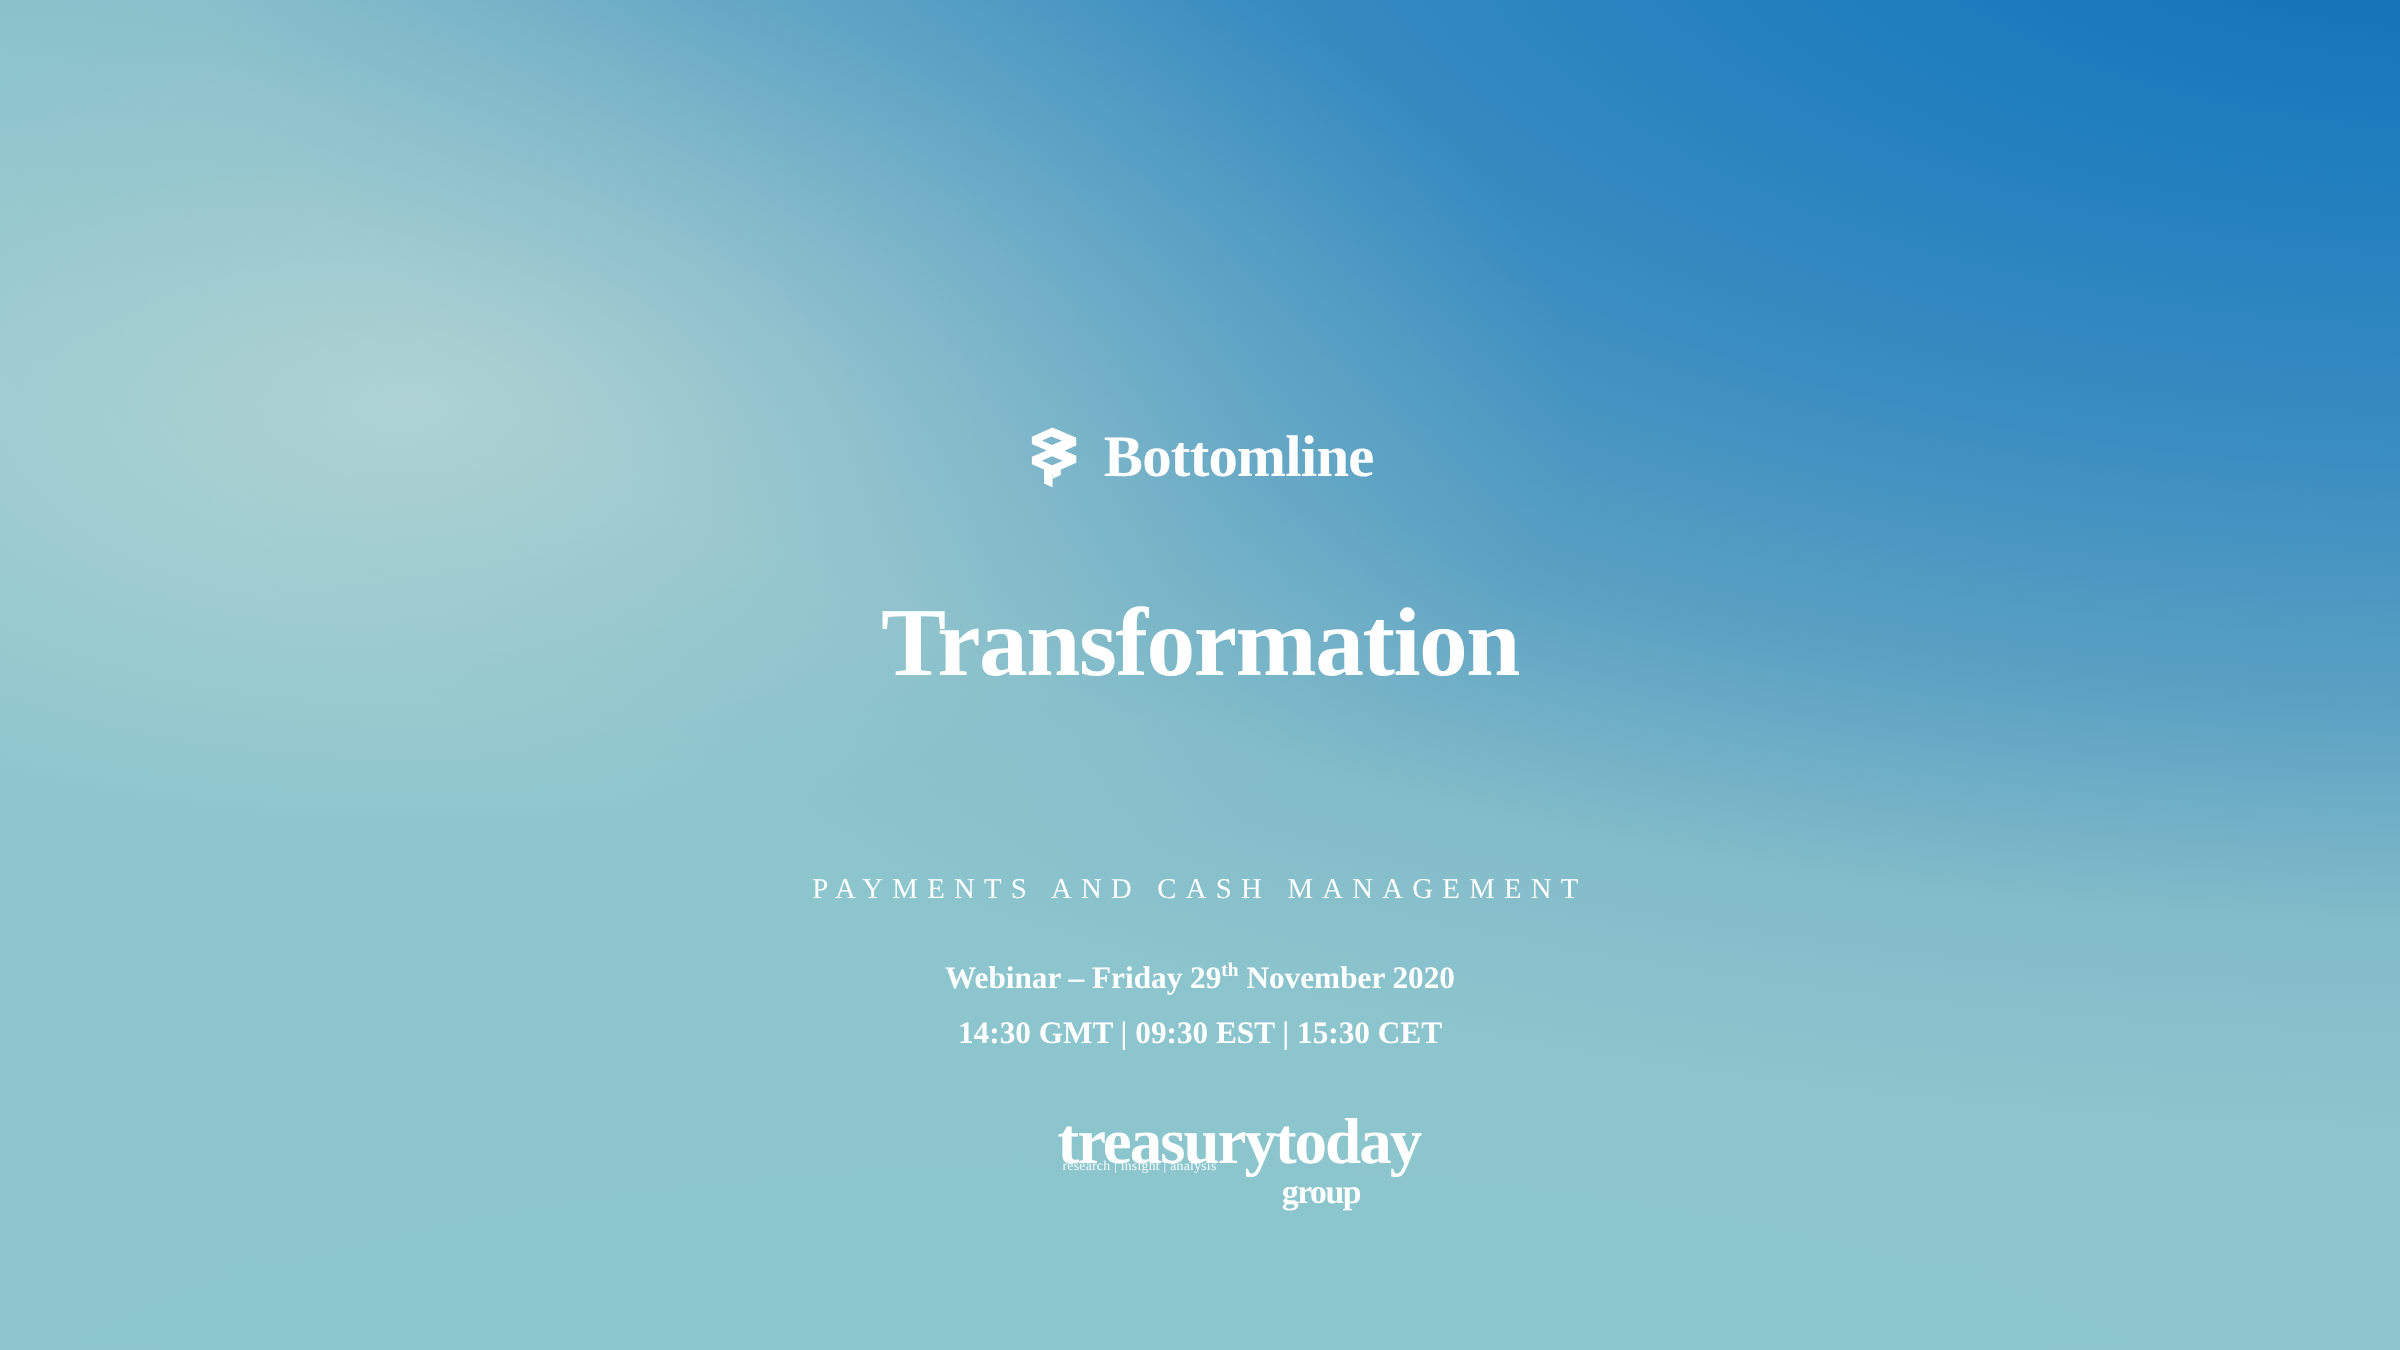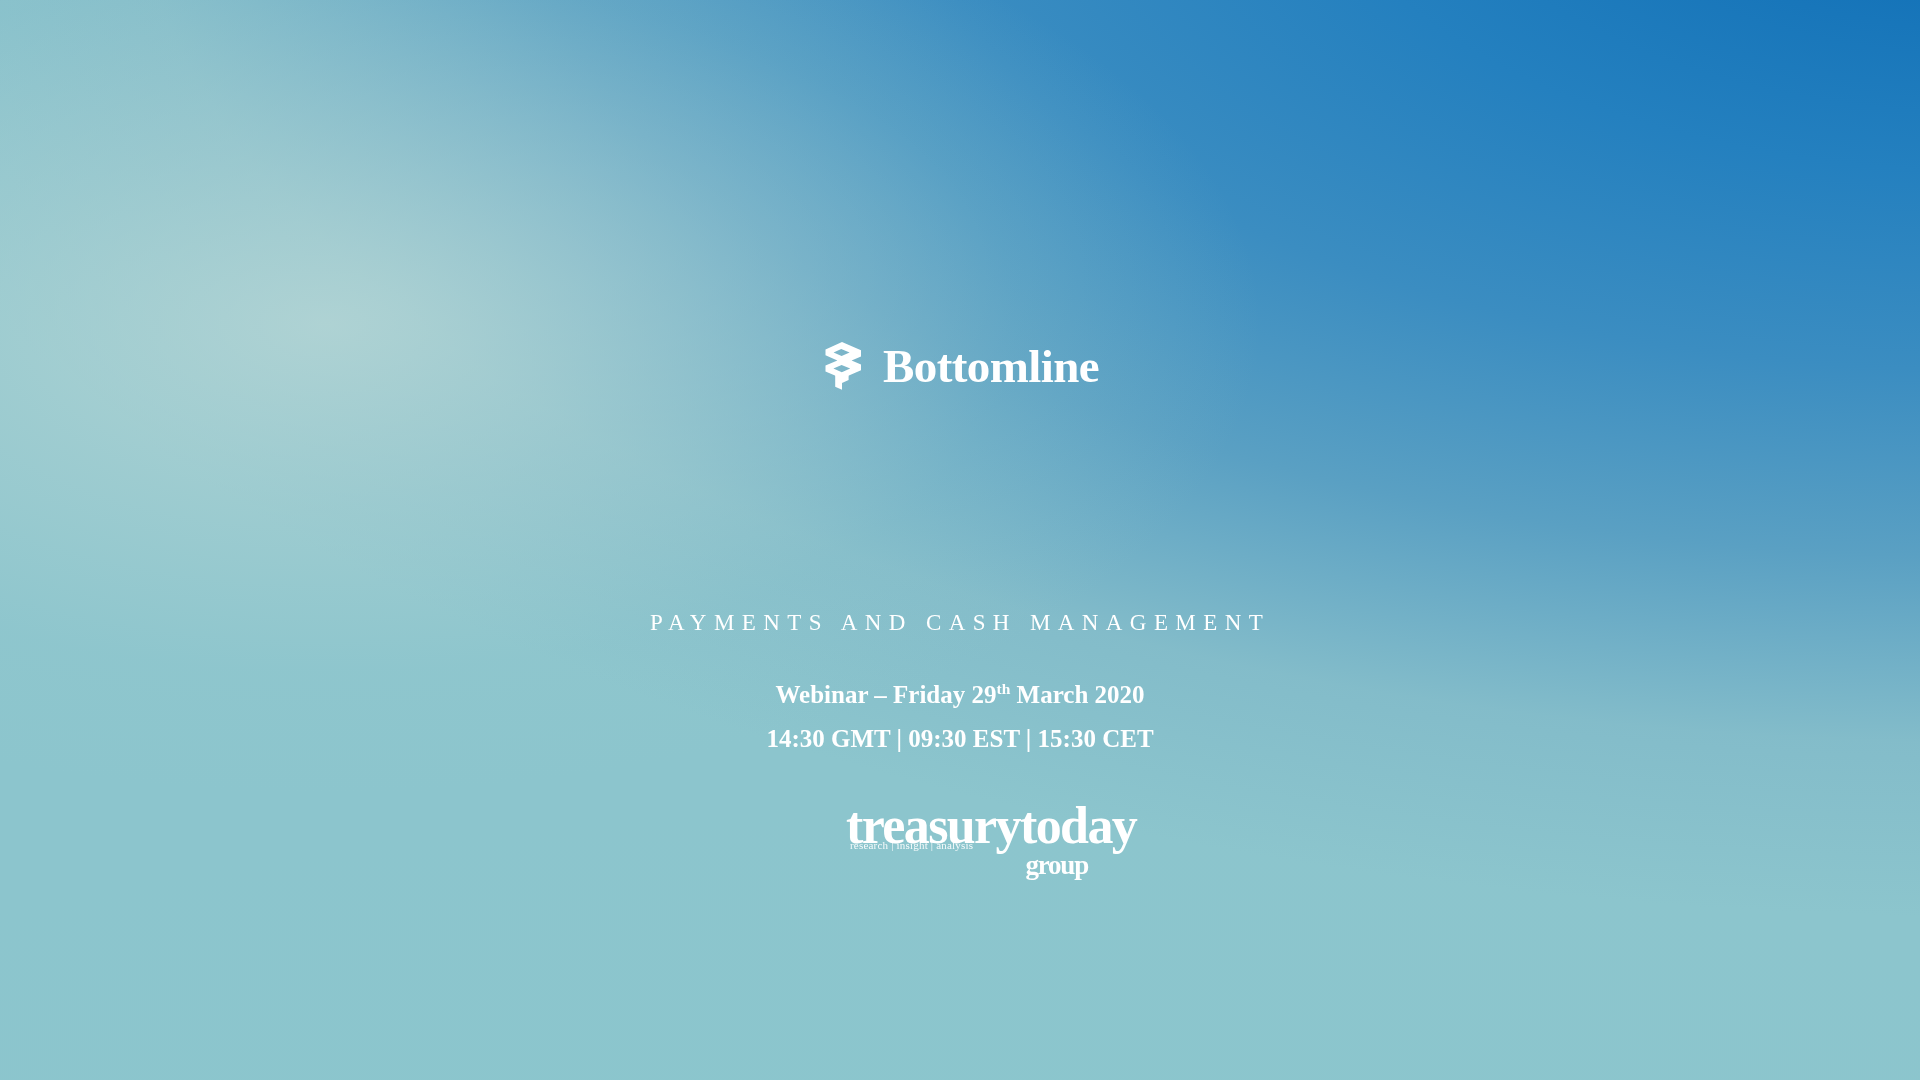--- a/index.html
+++ b/index.html
@@ -205,27 +205,28 @@
 
             <path d="M14.2 33.0 L21.0 36.0 L21.0 48.8 L14.2 45.8 Z"></path>
             <path d="M21.0 36.0 L27.6 33.1 L27.6 39.0 L21.0 41.9 Z"></path>
           </g>
         </svg>
       </span>
       <span class="brand-wordmark">Bottomline</span>
     </div>
 
     <h1 class="slide-title">
+      <span class="title-line">Transformation</span>
     </h1>
 
     <div class="slide-subtitle">PAYMENTS AND CASH MANAGEMENT</div>
 
     <div class="event-meta">
       <div class="event-date">
-        <span>Webinar – Friday 29</span><span class="ordinal-suffix">th</span><span> March 2020</span>
+        <span>Webinar – Friday 29</span><span class="ordinal-suffix">th</span><span> November 2020</span>
       </div>
       <div class="event-times">14:30 GMT | 09:30 EST | 15:30 CET</div>
     </div>
 
     <div class="publisher-logo">
       <span class="pub-primary">treasurytoday</span>
       <span class="pub-strapline">research | insight | analysis</span>
       <span class="pub-secondary">group</span>
     </div>
 

